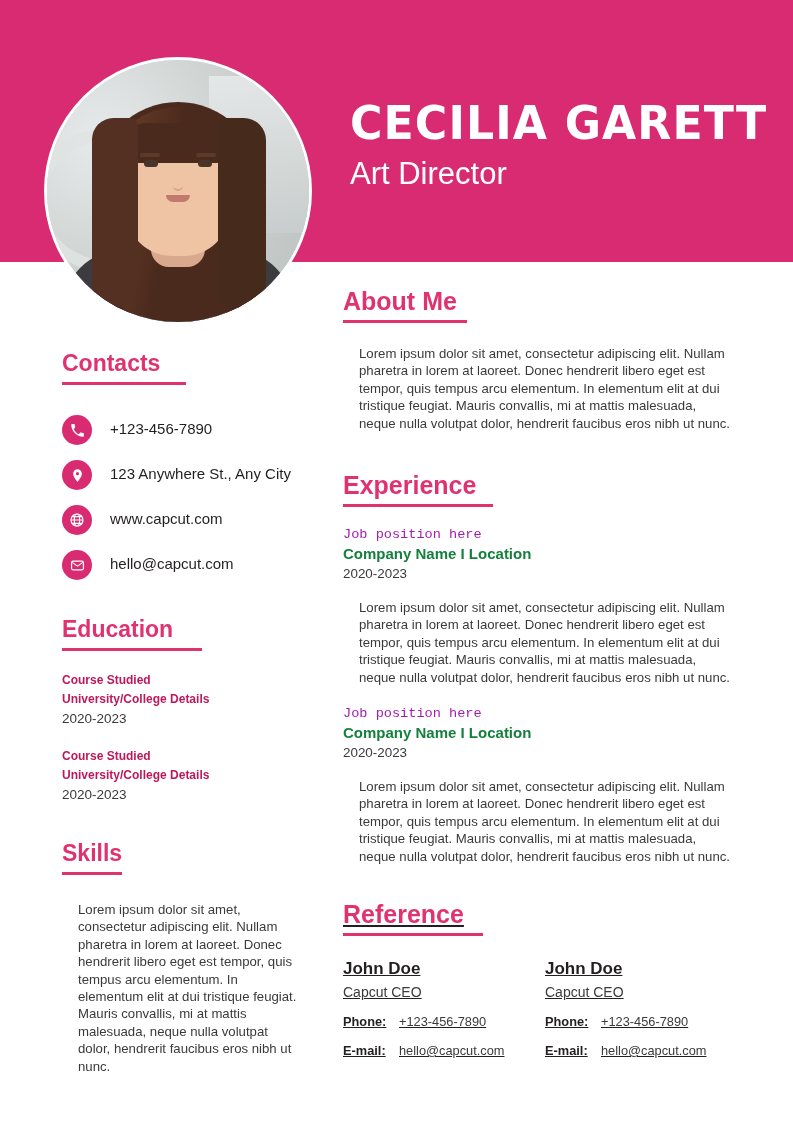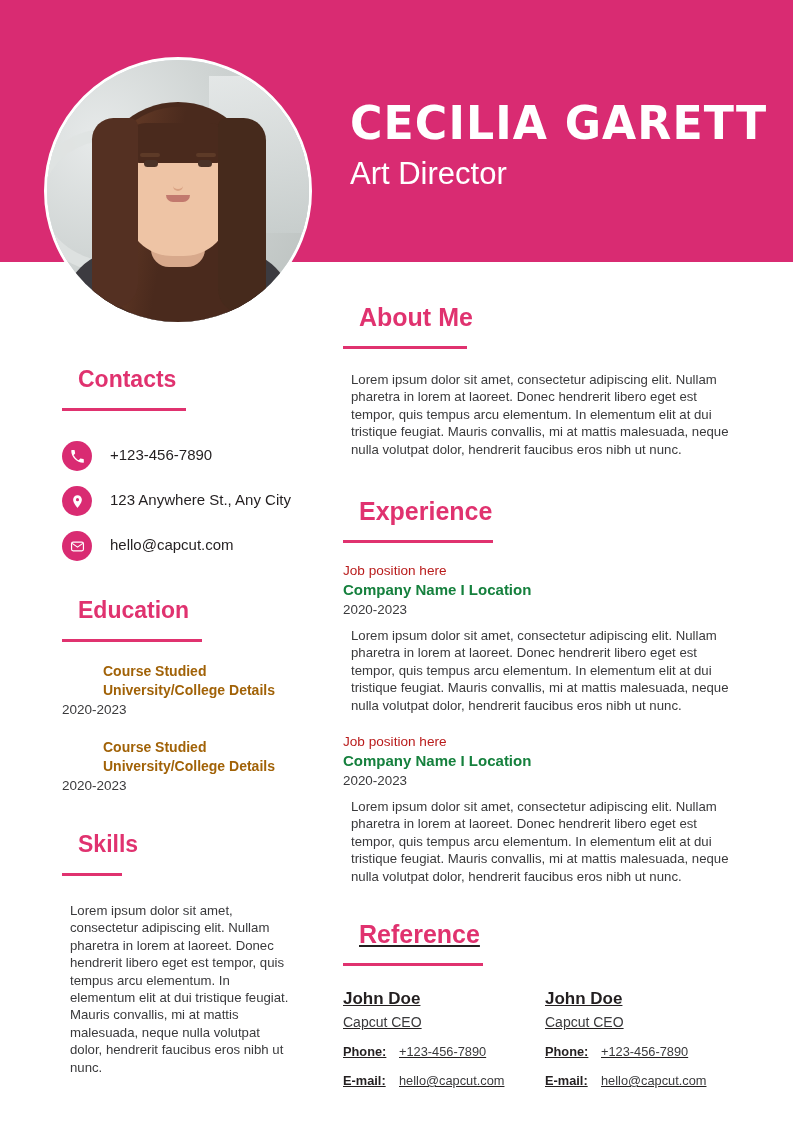--- a/index.html
+++ b/index.html
@@ -242,42 +242,42 @@
     top: 288px;
     width: 404px;
   }
 
   
   .section-title {
     color: #e0326f;
     font-weight: 700;
     font-size: 23px;
     line-height: 26px;
-    margin: 16px;
+    margin: 0;
   }
   .section-title.big {
     font-size: 25px;
   }
   .title-rule {
     width: 118px;
     height: 3px;
     background: #e0326f;
     margin-top: 6px;
   }
   .title-rule.w124 { width: 124px; }
   .title-rule.w60 { width: 60px; }
   .title-rule.w150 { width: 150px; }
   .title-rule.w140 { width: 140px; }
 
   
   .body-text {
     font-size: 13.2px;
     line-height: 17.4px;
     color: #3a3a3c;
-    margin: 8px;
+    margin: 16px;
   }
 
   
   .contact-list {
     margin-top: 30px;
   }
   .contact-row {
     display: flex;
     align-items: flex-start;
     margin-bottom: 15px;
@@ -299,38 +299,38 @@
     font-size: 15px;
     line-height: 20px;
     color: #231f20;
     padding-top: 4px;
   }
 
   
   .edu-block { margin-top: 20px; }
   .edu-block + .edu-block { margin-top: 19px; }
   .edu-line-bold {
-    font-size: 14px;
+    font-size: 12px;
     line-height: 19px;
     font-weight: 700;
-    color: #a16207;
-    margin-left: 41px;
+    color: #be185d;
   }
   .edu-years {
     font-size: 13.5px;
     line-height: 19px;
     color: #3a3a3c;
   }
 
   
   .exp-block { margin-top: 18px; }
   .exp-position {
     font-size: 13.6px;
     line-height: 19px;
-    color: #b91c1c;
+    color: #a21caf;
+    font-family: Liberation Mono, monospace;
   }
   .exp-company {
     font-size: 15px;
     line-height: 20px;
     font-weight: 700;
     color: #15803d;
   }
   .exp-years {
     font-size: 13.4px;
     line-height: 19px;
@@ -432,20 +432,30 @@
 
         <div class="contact-row">
           <span class="contact-icon">
             <svg width="15" height="15" viewBox="0 0 24 24" fill="#ffffff">
                 <path d="M12 2C8.1 2 5 5.1 5 9c0 5.2 7 13 7 13s7-7.8 7-13c0-3.9-3.1-7-7-7zm0 9.5A2.5 2.5 0 1 1 12 6.5a2.5 2.5 0 0 1 0 5z"></path>
               </svg>
           </span>
           <span class="contact-text">123 Anywhere St., Any City</span>
         </div>
 
+        <div class="contact-row">
+          <span class="contact-icon">
+            <svg width="16" height="16" viewBox="0 0 24 24" fill="none" stroke="#ffffff" stroke-width="1.8">
+                <circle cx="12" cy="12" r="9"></circle>
+                <ellipse cx="12" cy="12" rx="4" ry="9"></ellipse>
+                <path d="M3 12h18M4.5 7h15M4.5 17h15"></path>
+              </svg>
+          </span>
+          <span class="contact-text">www.capcut.com</span>
+        </div>
 
         <div class="contact-row">
           <span class="contact-icon">
             <svg width="15" height="15" viewBox="0 0 24 24" fill="none" stroke="#ffffff" stroke-width="1.9">
                 <rect x="2.5" y="5" width="19" height="14" rx="2.5"></rect>
                 <path d="M3.5 7l8.5 6 8.5-6"></path>
               </svg>
           </span>
           <span class="contact-text">hello@capcut.com</span>
         </div>

